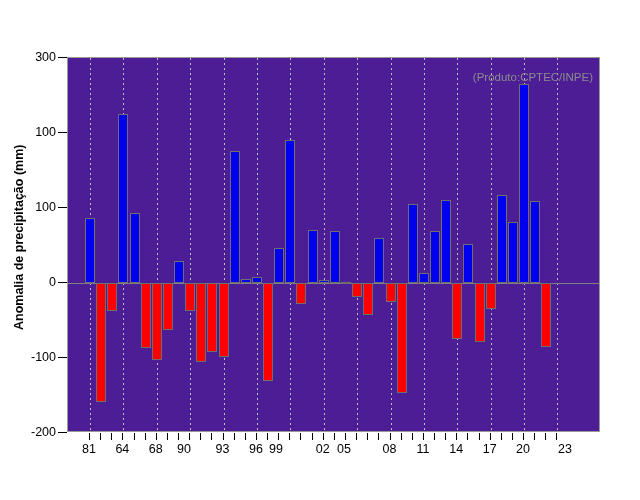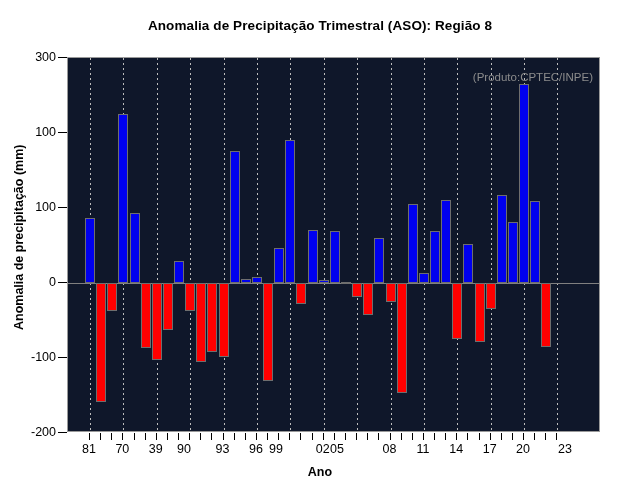--- a/index.html
+++ b/index.html
@@ -4,21 +4,21 @@
 <style>
   html,body{margin:0;padding:0;}
   body{width:640px;height:500px;background:#ffffff;font-family:"Liberation Sans",sans-serif;overflow:hidden;}
   #fig{position:relative;width:640px;height:500px;}
 
   #title{position:absolute;left:0;top:18px;width:640px;text-align:center;
     font-size:13.5px;font-weight:bold;color:#000;letter-spacing:.1px;}
 
   
   #plot{position:absolute;left:67px;top:57px;width:533px;height:375px;
-    border:1px solid #9a9a9a;box-sizing:border-box;background:#0f172a;overflow:hidden;}
+    border:1px solid #9a9a9a;box-sizing:border-box;background:#4c1d95;overflow:hidden;}
 
   .vgrid{position:absolute;top:0;bottom:0;width:1px;
     background-image:linear-gradient(to bottom,#bdbdbd 0,#bdbdbd 2px,transparent 2px,transparent 5px);
     background-size:1px 5px;}
 
   #zeroline{position:absolute;left:0;right:0;height:1px;background:#808080;}
 
   .bar{position:absolute;width:10px;box-sizing:border-box;border:1px solid #6e6e6e;}
   .bar.pos{background:#0000ee;}
   .bar.neg{background:#ff0000;}
@@ -37,24 +37,22 @@
   #xlabel{position:absolute;left:0;top:465px;width:640px;text-align:center;
     font-size:12.5px;font-weight:bold;color:#000;}
 
   #credit{position:absolute;right:6px;top:13px;font-size:11.5px;color:#8c8c8c;white-space:nowrap;}
 </style>
 </head>
 <body>
 
 <div id="fig">
 
-  <div id="title">Anomalia de Precipitação Trimestral (ASO): Região 8</div>
 
   <div id="ylabel">Anomalia de precipitação (mm)</div>
-  <div id="xlabel">Ano</div>
 
   <div id="yaxis">
       <div class="ytick" style="top: 57px;"></div>
       <div class="ylab" style="top: 57px;">300</div>
       <div class="ytick" style="top: 132px;"></div>
       <div class="ylab" style="top: 132px;">100</div>
       <div class="ytick" style="top: 207px;"></div>
       <div class="ylab" style="top: 207px;">100</div>
       <div class="ytick" style="top: 282px;"></div>
       <div class="ylab" style="top: 282px;">0</div>
@@ -62,25 +60,25 @@
       <div class="ylab" style="top: 357px;">-100</div>
       <div class="ytick" style="top: 432px;"></div>
       <div class="ylab" style="top: 432px;">-200</div>
     </div>
   <div id="xaxis">
       <div class="xtick" style="left: 89px;"></div>
       <div class="xlab" style="left: 89px;">81</div>
       <div class="xtick" style="left: 100.13px;"></div>
       <div class="xtick" style="left: 111.26px;"></div>
       <div class="xtick" style="left: 122.39px;"></div>
-      <div class="xlab" style="left: 122.39px;">70</div>
+      <div class="xlab" style="left: 122.39px;">64</div>
       <div class="xtick" style="left: 133.52px;"></div>
       <div class="xtick" style="left: 144.65px;"></div>
       <div class="xtick" style="left: 155.78px;"></div>
-      <div class="xlab" style="left: 155.78px;">39</div>
+      <div class="xlab" style="left: 155.78px;">68</div>
       <div class="xtick" style="left: 166.91px;"></div>
       <div class="xtick" style="left: 178.04px;"></div>
       <div class="xtick" style="left: 189.17px;"></div>
       <div class="xlab" style="left: 184px;">90</div>
       <div class="xtick" style="left: 200.3px;"></div>
       <div class="xtick" style="left: 211.43px;"></div>
       <div class="xtick" style="left: 222.56px;"></div>
       <div class="xlab" style="left: 222.56px;">93</div>
       <div class="xtick" style="left: 233.69px;"></div>
       <div class="xtick" style="left: 244.82px;"></div>
@@ -90,21 +88,21 @@
       <div class="xtick" style="left: 278.21px;"></div>
       <div class="xtick" style="left: 289.34px;"></div>
       <div class="xlab" style="left: 276px;">99</div>
       <div class="xtick" style="left: 300.47px;"></div>
       <div class="xtick" style="left: 311.6px;"></div>
       <div class="xtick" style="left: 322.73px;"></div>
       <div class="xlab" style="left: 322.73px;">02</div>
       <div class="xtick" style="left: 333.86px;"></div>
       <div class="xtick" style="left: 344.99px;"></div>
       <div class="xtick" style="left: 356.12px;"></div>
-      <div class="xlab" style="left: 337px;">05</div>
+      <div class="xlab" style="left: 344px;">05</div>
       <div class="xtick" style="left: 367.25px;"></div>
       <div class="xtick" style="left: 378.38px;"></div>
       <div class="xtick" style="left: 389.51px;"></div>
       <div class="xlab" style="left: 389.51px;">08</div>
       <div class="xtick" style="left: 400.64px;"></div>
       <div class="xtick" style="left: 411.77px;"></div>
       <div class="xtick" style="left: 422.9px;"></div>
       <div class="xlab" style="left: 422.9px;">11</div>
       <div class="xtick" style="left: 434.03px;"></div>
       <div class="xtick" style="left: 445.16px;"></div>

